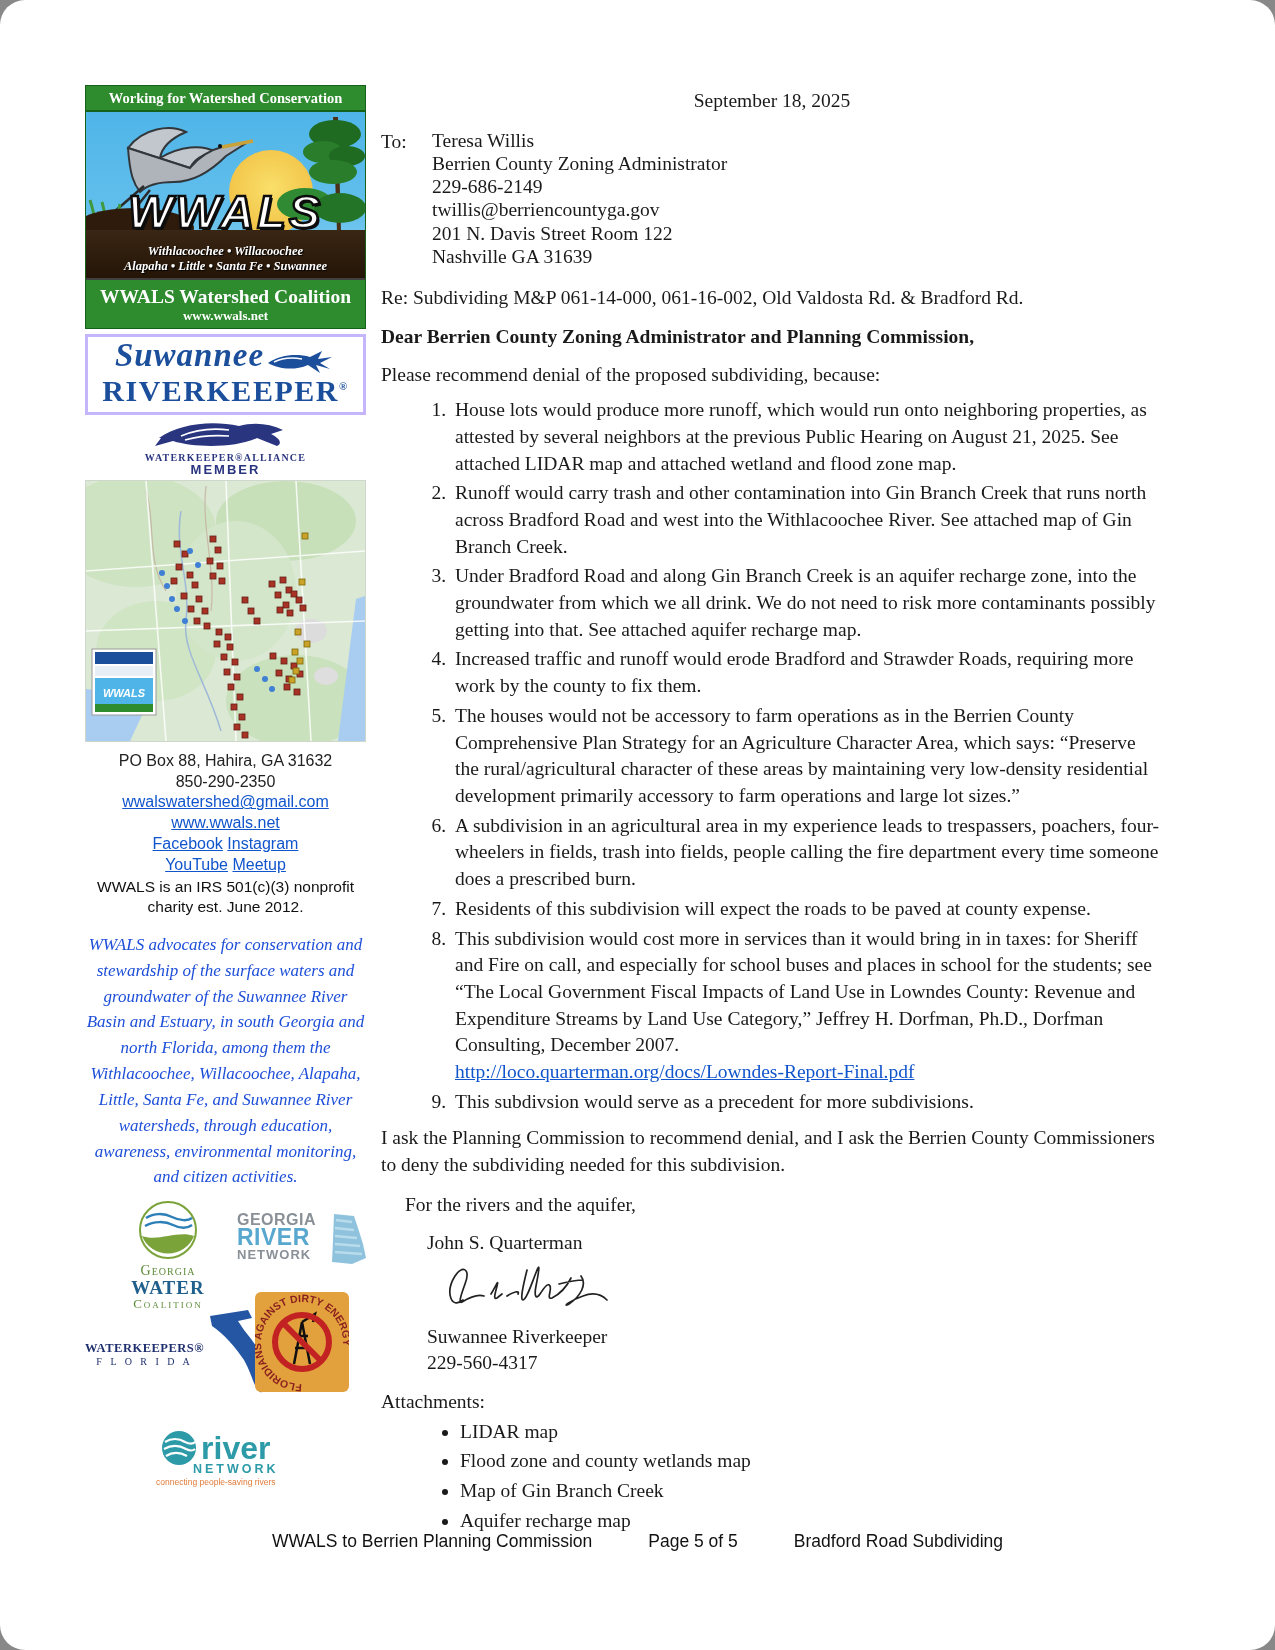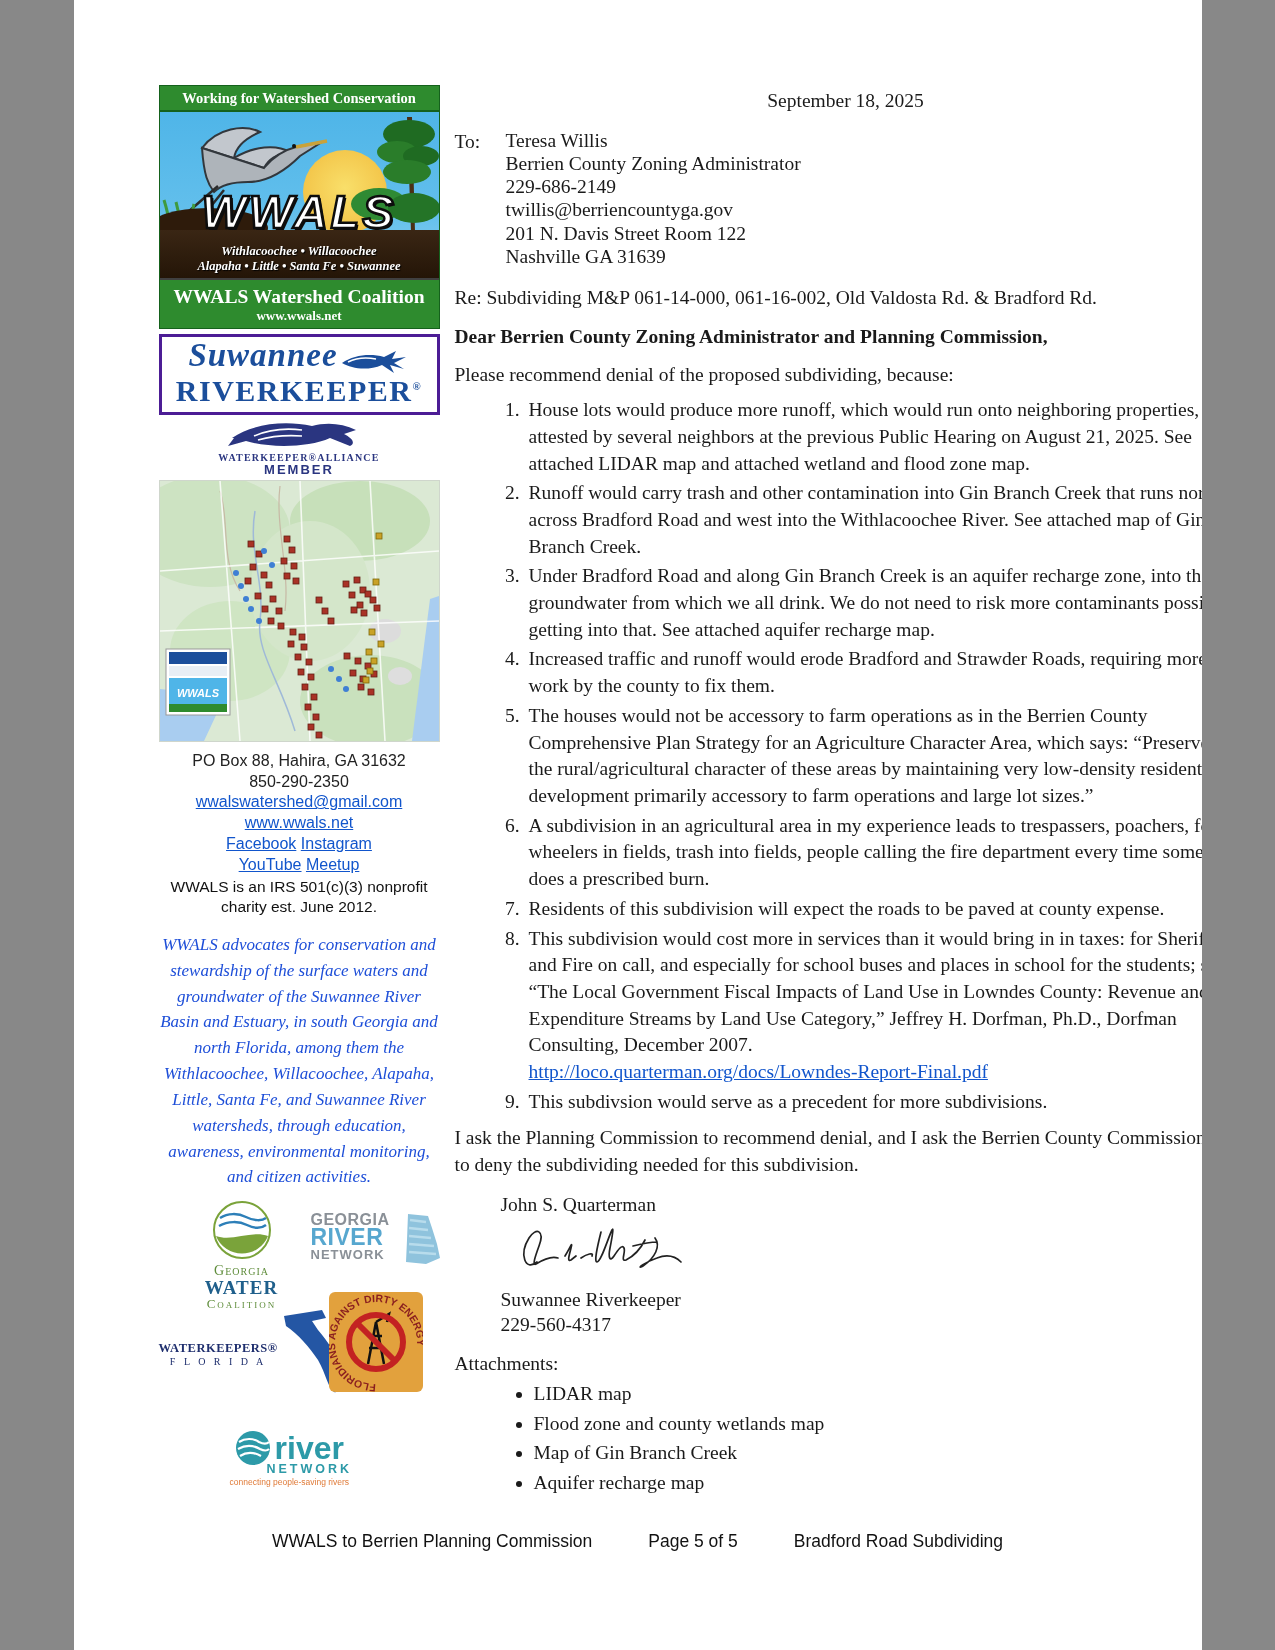--- a/index.html
+++ b/index.html
@@ -1,20 +1,20 @@
 <!DOCTYPE html>
 <html><head>
 <meta charset="utf-8">
 <style>
   * { box-sizing: border-box; }
   html,body { margin:0; padding:0; background:#888; }
   .page {
-    position:relative; width:1128px; height:1650px; background:#fff;
+    position:relative; width:1275px; height:1650px; background:#fff;
     margin:0 auto; overflow:hidden;
-    font-family:"Liberation Serif", serif; color:#1a1a1a;
+    font-family:"Liberation Serif", serif; color:#1a1a1a;border-radius:25px;
   }
 
   
   .sidebar { position:absolute; left:85px; top:85px; width:281px; }
 
   .wwals-logo { width:100%; border:1px solid #15611c; }
   .logo-topbar { background:#2e8b2e; color:#fff; text-align:center;
     font-weight:bold; font-size:14.5px; padding:4px 0 3px; border-bottom:2px solid #15611c;}
   .logo-art { position:relative; height:166px; overflow:hidden;
     background:linear-gradient(#4fb5e8 0%, #62bfec 60%, #8fd2f0 100%); }
@@ -32,21 +32,21 @@
     font-size:47px; letter-spacing:3px; color:#fff; -webkit-text-stroke:2.5px #0d0d0d;
     text-shadow:2px 2px 0 #0d0d0d; z-index:4; }
   .rivers-lines { position:absolute; left:0; right:0; bottom:3px; z-index:5; text-align:center;
     color:#fff; font-style:italic; font-weight:bold; font-size:12.5px; line-height:1.25;
     text-shadow:1px 1px 1px #000; }
   .logo-botbar { background:#2e8b2e; color:#fff; text-align:center; padding:6px 0 4px;
     border-top:2px solid #404040; }
   .logo-botbar .t1 { font-size:19.5px; font-weight:bold; }
   .logo-botbar .t2 { font-size:13px; font-weight:bold; }
 
-  .rk-box { margin-top:5px; border:3px solid #4c1d95; background:#fff;
+  .rk-box { margin-top:5px; border:3px solid #c4b5fd; background:#fff;
     text-align:center; padding:2px 2px 6px; }
   .rk-line1 { color:#1b4e9b; font-style:italic; font-weight:bold; font-size:33px;
     line-height:1.0; letter-spacing:1px; display:inline-block; }
   .rk-fish { vertical-align:middle; margin-left:2px; }
   .rk-line2 { color:#1b4e9b; font-weight:bold; font-size:30px; letter-spacing:1.5px;
     line-height:0.95; }
   .rk-reg { font-size:11px; vertical-align:super; }
 
   .alliance { margin-top:3px; text-align:center; line-height:1; }
   .alliance-name { font-size:10px; letter-spacing:1.2px; color:#2a3580; font-weight:bold; }
@@ -381,20 +381,21 @@
         <li><span>A subdivision in an agricultural area in my experience leads to trespassers, poachers, four-wheelers in fields, trash into fields, people calling the fire department every time someone does a prescribed burn.</span></li>
 
         <li><span>Residents of this subdivision will expect the roads to be paved at county expense.</span></li>
 
         <li><span>This subdivision would cost more in services than it would bring in in taxes: for Sheriff and Fire on call, and especially for school buses and places in school for the students; see “The Local Government Fiscal Impacts of Land Use in Lowndes County: Revenue and Expenditure Streams by Land Use Category,” Jeffrey H. Dorfman, Ph.D., Dorfman Consulting, December 2007.</span><a class="doc-link" href="#">http://loco.quarterman.org/docs/Lowndes-Report-Final.pdf</a></li>
 
         <li><span>This subdivsion would serve as a precedent for more subdivisions.</span></li>
       </ol>
 
     <p class="closing">I ask the Planning Commission to recommend denial, and I ask the Berrien County Commissioners to deny the subdividing needed for this subdivision.</p>
+    <p class="valediction">For the rivers and the aquifer,</p>
     <p class="signer-name">John S. Quarterman</p>
 
     <svg class="signature" width="175" height="56" viewBox="0 0 175 56">
       <path d="M24,42 C12,52 6,34 16,18 C23,7 32,10 26,26 C22,37 19,46 23,44 C31,39 39,36 45,38 M52,36 C57,28 60,20 58,28 C56,36 54,42 58,40 L63,36 M68,38 C74,34 81,32 79,36 M88,12 C84,28 81,42 84,42 C88,42 95,18 99,10 C101,6 99,18 97,28 C95,38 97,42 101,36 C105,30 109,24 111,28 C113,32 107,42 113,40 C121,36 128,28 132,20 M120,26 C128,24 138,22 144,22 M142,18 C148,26 142,38 130,46 C122,50 132,42 144,38 C154,34 162,36 168,42" stroke="#222" fill="none" stroke-width="1.7" stroke-linecap="round"></path>
     </svg>
 
     <p class="signer-title">
       <span>Suwannee Riverkeeper</span><br>
       <span>229-560-4317</span>
     </p>

